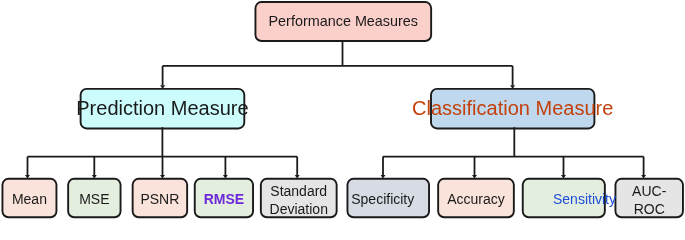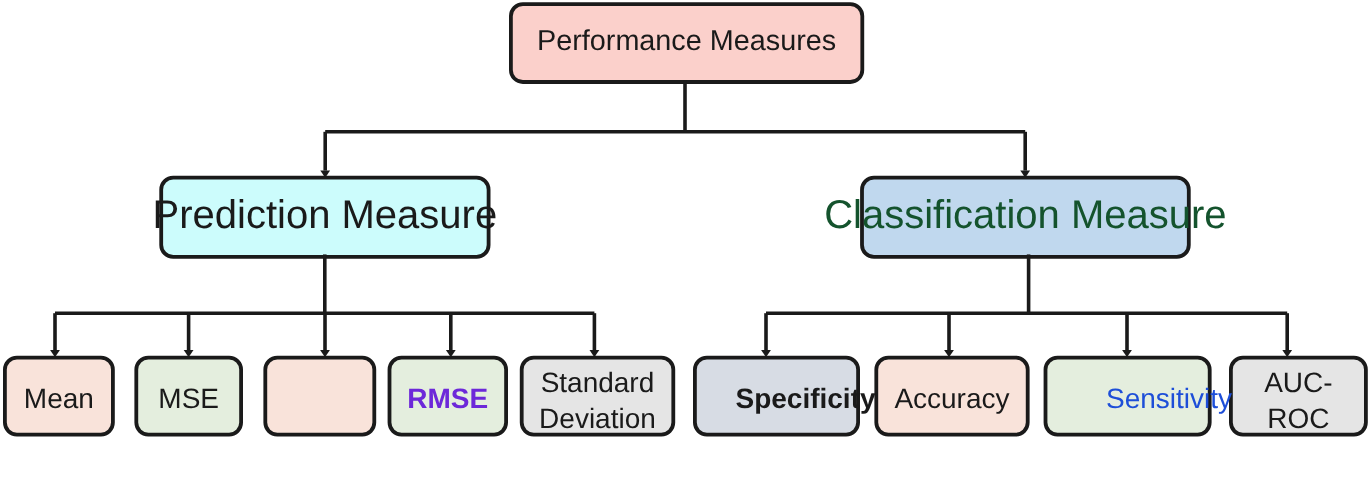--- a/index.html
+++ b/index.html
@@ -112,25 +112,26 @@
         <polygon points="383,178.6 380.55,175 385.45,175" fill="#1a1a1a"></polygon>
         <polygon points="474.5,178.6 472.05,175 476.95,175" fill="#1a1a1a"></polygon>
         <polygon points="563.5,178.6 561.05,175 565.95,175" fill="#1a1a1a"></polygon>
         <polygon points="643.6,178.6 641.15,175 646.0500000000001,175" fill="#1a1a1a"></polygon>
       </g>
   </svg>
 
   <div class="node node-root" style="color: rgb(26, 26, 26); left: 254.5px; top: 1.1px; width: 177.6px; height: 40.85px;">Performance Measures</div>
 
   <div class="node node-mid" style="color: rgb(26, 26, 26); left: 79.65px; top: 87.9px; width: 165.6px; height: 41.5px;">Prediction Measure</div>
-  <div class="node node-mid" style="color: #14532d; left: 430.05px; top: 87.9px; width: 165.3px; height: 41.5px;">Classification Measure</div>
+  <div class="node node-mid" style="color: #c2410c; left: 430.05px; top: 87.9px; width: 165.3px; height: 41.5px;">Classification Measure</div>
 
   <div class="node node-leaf one-line" style="color: rgb(26, 26, 26); left: 1.5px; top: 177.85px; width: 55.9px; height: 40.4px;">Mean</div>
   <div class="node node-leaf one-line" style="color: rgb(26, 26, 26); left: 67.2px; top: 177.85px; width: 54.3px; height: 41px;">MSE</div>
+  <div class="node node-leaf one-line" style="color: rgb(26, 26, 26); left: 131.7px; top: 177.85px; width: 56.4px; height: 40.4px;">PSNR</div>
   <div class="node node-leaf one-line" style="color: #6d28d9; left: 193.8px; top: 177.85px; width: 60.2px; height: 40.4px; font-weight: bold;">RMSE</div>
   <div class="node node-leaf" style="color: rgb(26, 26, 26); left: 259.9px; top: 177.85px; width: 77.7px; height: 40.4px;">Standard
 Deviation</div>
-  <div class="node node-leaf one-line" style="color: rgb(26, 26, 26); left: 361px; top: 177.85px; width: 83.5px; height: 40.4px; font-weight: bold;">Specificity</div>
+  <div class="node node-leaf one-line" style="color: rgb(26, 26, 26); left: 341px; top: 177.85px; width: 83.5px; height: 40.4px;">Specificity</div>
   <div class="node node-leaf one-line" style="color: rgb(26, 26, 26); left: 437.2px; top: 177.85px; width: 77.6px; height: 40.4px;">Accuracy</div>
   <div class="node node-leaf one-line" style="color: #1d4ed8; left: 545px; top: 177.85px; width: 79px; height: 40.4px;">Sensitivity</div>
   <div class="node node-leaf" style="color: rgb(26, 26, 26); left: 614.5px; top: 177.85px; width: 69.4px; height: 40.4px;">AUC-
 ROC</div>
 </div>
 
 </body></html>

